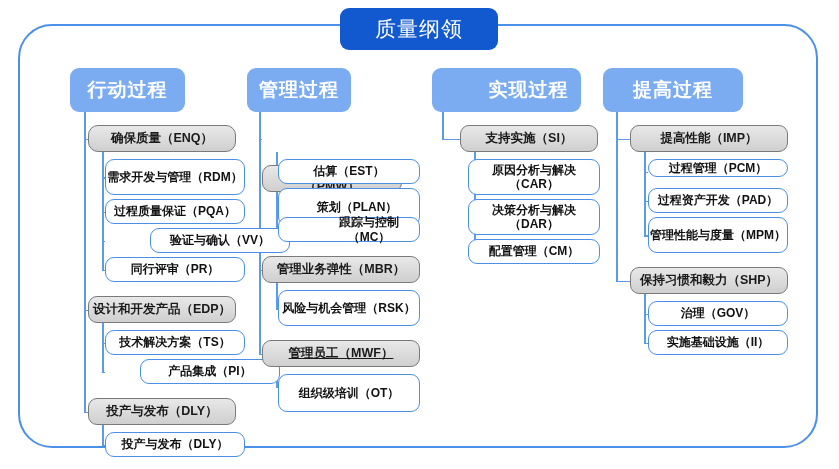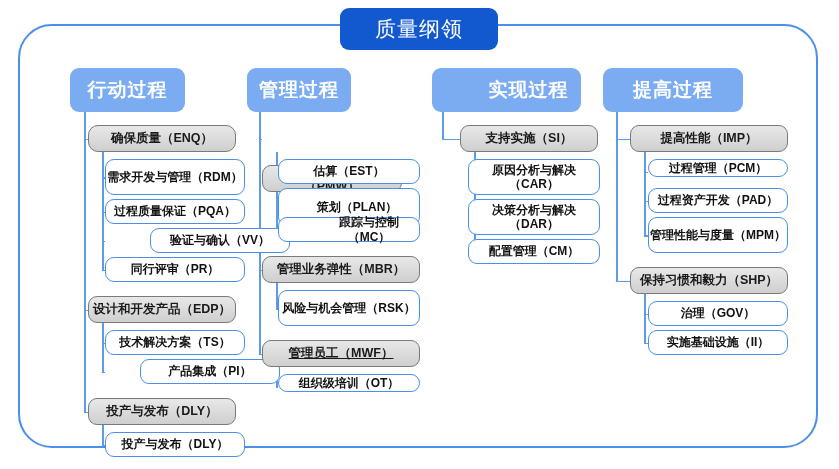--- a/index.html
+++ b/index.html
@@ -103,21 +103,21 @@
       <div class="lbox" style="left: 278px; top: 217px; width: 142px; height: 25px; padding-left: 40px;">跟踪与控制（MC）</div>
       <div class="hline" style="left: 276px; top: 229.5px; width: 2px;"></div>
       <div class="vline" style="left: 276px; top: 152px; height: 77.5px;"></div>
       <div class="gbox" style="left: 262px; top: 256px; width: 158px; height: 27px;">管理业务弹性（MBR）</div>
       <div class="hline" style="left: 259px; top: 269.5px; width: 3px;"></div>
       <div class="lbox" style="left: 278px; top: 290px; width: 142px; height: 36px;">风险与机会管理（RSK）</div>
       <div class="hline" style="left: 276px; top: 308px; width: 2px;"></div>
       <div class="vline" style="left: 276px; top: 283px; height: 25px;"></div>
       <div class="gbox" style="left: 262px; top: 340px; width: 158px; height: 27px; text-decoration: underline;">管理员工（MWF）</div>
       <div class="hline" style="left: 259px; top: 353.5px; width: 3px;"></div>
-      <div class="lbox" style="left: 278px; top: 374px; width: 142px; height: 18px;">组织级培训（OT）</div>
+      <div class="lbox" style="left: 278px; top: 374px; width: 142px; height: 38px;">组织级培训（OT）</div>
       <div class="hline" style="left: 276px; top: 386.5px; width: 2px;"></div>
       <div class="vline" style="left: 276px; top: 367px; height: 19.5px;"></div>
       <div class="vline" style="left: 259px; top: 112px; height: 241.5px;"></div>
       <div class="col-head" style="left: 432px; top: 68px; width: 105px; padding-left: 44px;">实现过程</div>
       <div class="gbox" style="left: 460px; top: 125px; width: 138px; height: 27px;">支持实施（SI）</div>
       <div class="hline" style="left: 442px; top: 138.5px; width: 18px;"></div>
       <div class="lbox" style="left: 468px; top: 159px; width: 132px; height: 36px;">原因分析与解决（CAR）</div>
       <div class="hline" style="left: 474px; top: 177px;"></div>
       <div class="lbox" style="left: 468px; top: 199px; width: 132px; height: 36px;">决策分析与解决（DAR）</div>
       <div class="hline" style="left: 474px; top: 217px;"></div>

